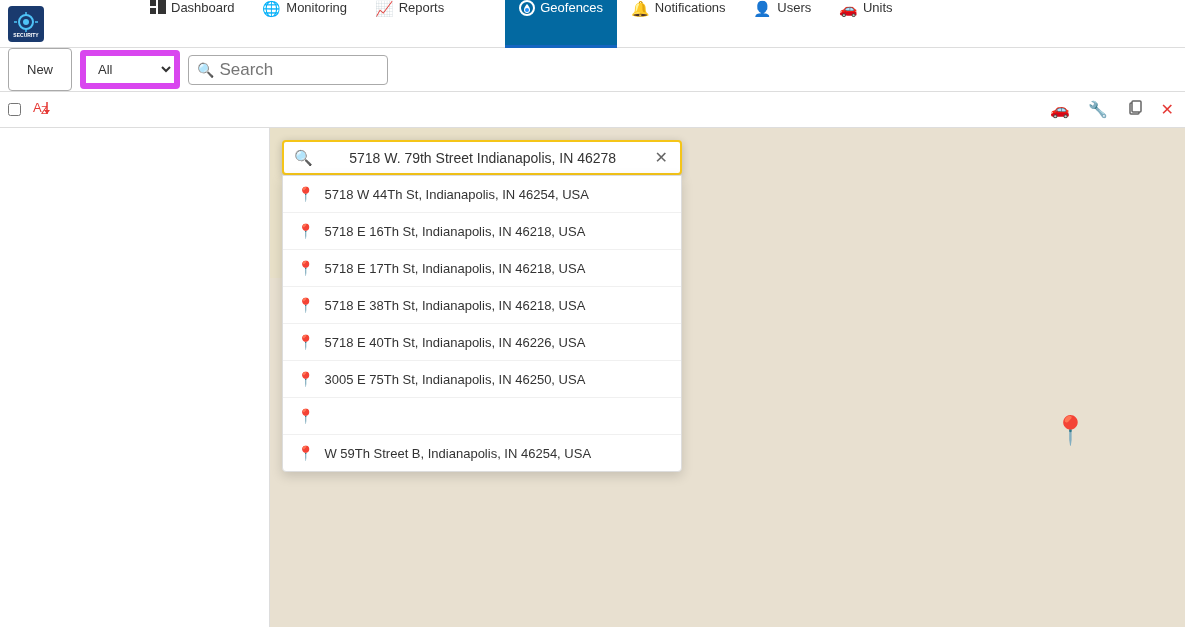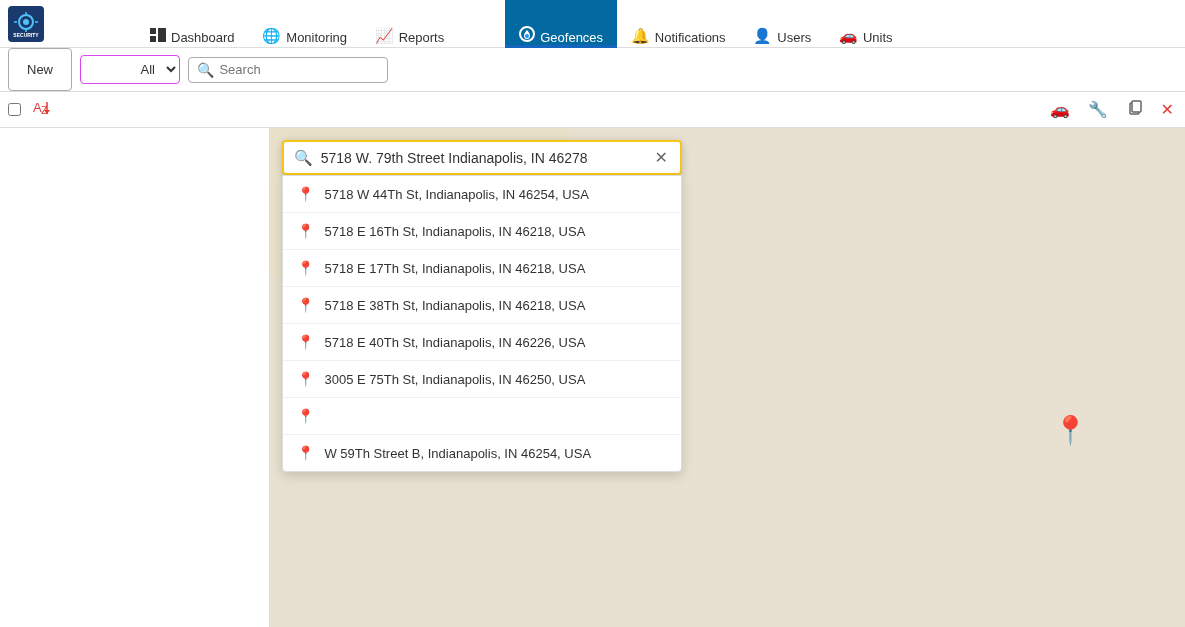--- a/index.html
+++ b/index.html
@@ -32,21 +32,21 @@
       justify-content: center;
       color: white;
       font-size: 9px;
       font-weight: bold;
       line-height: 1.2;
       text-align: center;
       padding: 2px;
     }
     .nav-item {
       display: flex;
-      align-items: flex-end;
+      align-items: flex-start;
       gap: 5px;
       padding: 0 14px;
       height: 48px;
       cursor: pointer;
       color: #333;
       font-size: 13px;
       text-decoration: none;
       border-bottom: 3px solid transparent;
     }
     .nav-item.active {
@@ -70,44 +70,43 @@
     .btn-new {
       background: #fff;
       border: 1px solid #aaa;
       border-radius: 4px;
       padding: 13px 18px;
       font-size: 13px;
       cursor: pointer;
       color: #333;
     }
     .select-filter {
-      border: 1px solid #d946ef;
+      border: 6px solid #d946ef;
       border-radius: 4px;
       padding: 5px 8px;
       font-size: 13px;
       background: #fff;
       color: #333;
       min-width: 100px;
       cursor: pointer;
-      text-align: right;
     }
     .search-box {
       display: flex;
       align-items: center;
       border: 1px solid #aaa;
       border-radius: 4px;
       padding: 4px 8px;
       background: #fff;
       min-width: 200px;
       gap: 5px;
     }
     .search-box input {
       border: none;
       outline: none;
-      font-size: 13px;
+      font-size: 17px;
       color: #8b5cf6;
       background: transparent;
       width: 160px;
     }
 
     
     .secondary-toolbar {
       display: flex;
       align-items: center;
       background: #fff;
@@ -389,21 +388,21 @@
       <text x="558" y="300" font-size="9" fill="#666" font-family="Arial" transform="rotate(-90, 558, 300)">N High School Rd</text>
 
       <text x="793" y="350" font-size="9" fill="#666" font-family="Arial" transform="rotate(-90, 793, 350)">Dabney Dr</text>
     </svg>
 
     <div class="map-marker" style="position:absolute; bottom:180px; right:97px; font-size:28px; color:#e53935; z-index:50;">📍</div>
 
     <div class="search-overlay">
       <div class="search-overlay-input">
         <span style="color:#999; font-size:15px;">🔍</span>
-        <input type="text" value="5718 W. 79th Street Indianapolis, IN 46278" style="border: none; outline: none; font-size: 14px; color: rgb(51, 51, 51); flex: 1 1 0%; background: transparent; width: 310px;">
+        <input type="text" value="5718 W. 79th Street Indianapolis, IN 46278" style="border: none; outline: none; font-size: 14px; color: rgb(51, 51, 51); flex: 1 1 0%; background: transparent; width: 310px; text-align: center;">
         <button class="search-clear-btn">✕</button>
       </div>
       <div class="search-dropdown">
         <div class="search-result-item">
           <span class="pin-icon">📍</span>
           <span>5718 W 44Th St, Indianapolis, IN 46254, USA</span>
         </div>
         <div class="search-result-item">
           <span class="pin-icon">📍</span>
           <span>5718 E 16Th St, Indianapolis, IN 46218, USA</span>

